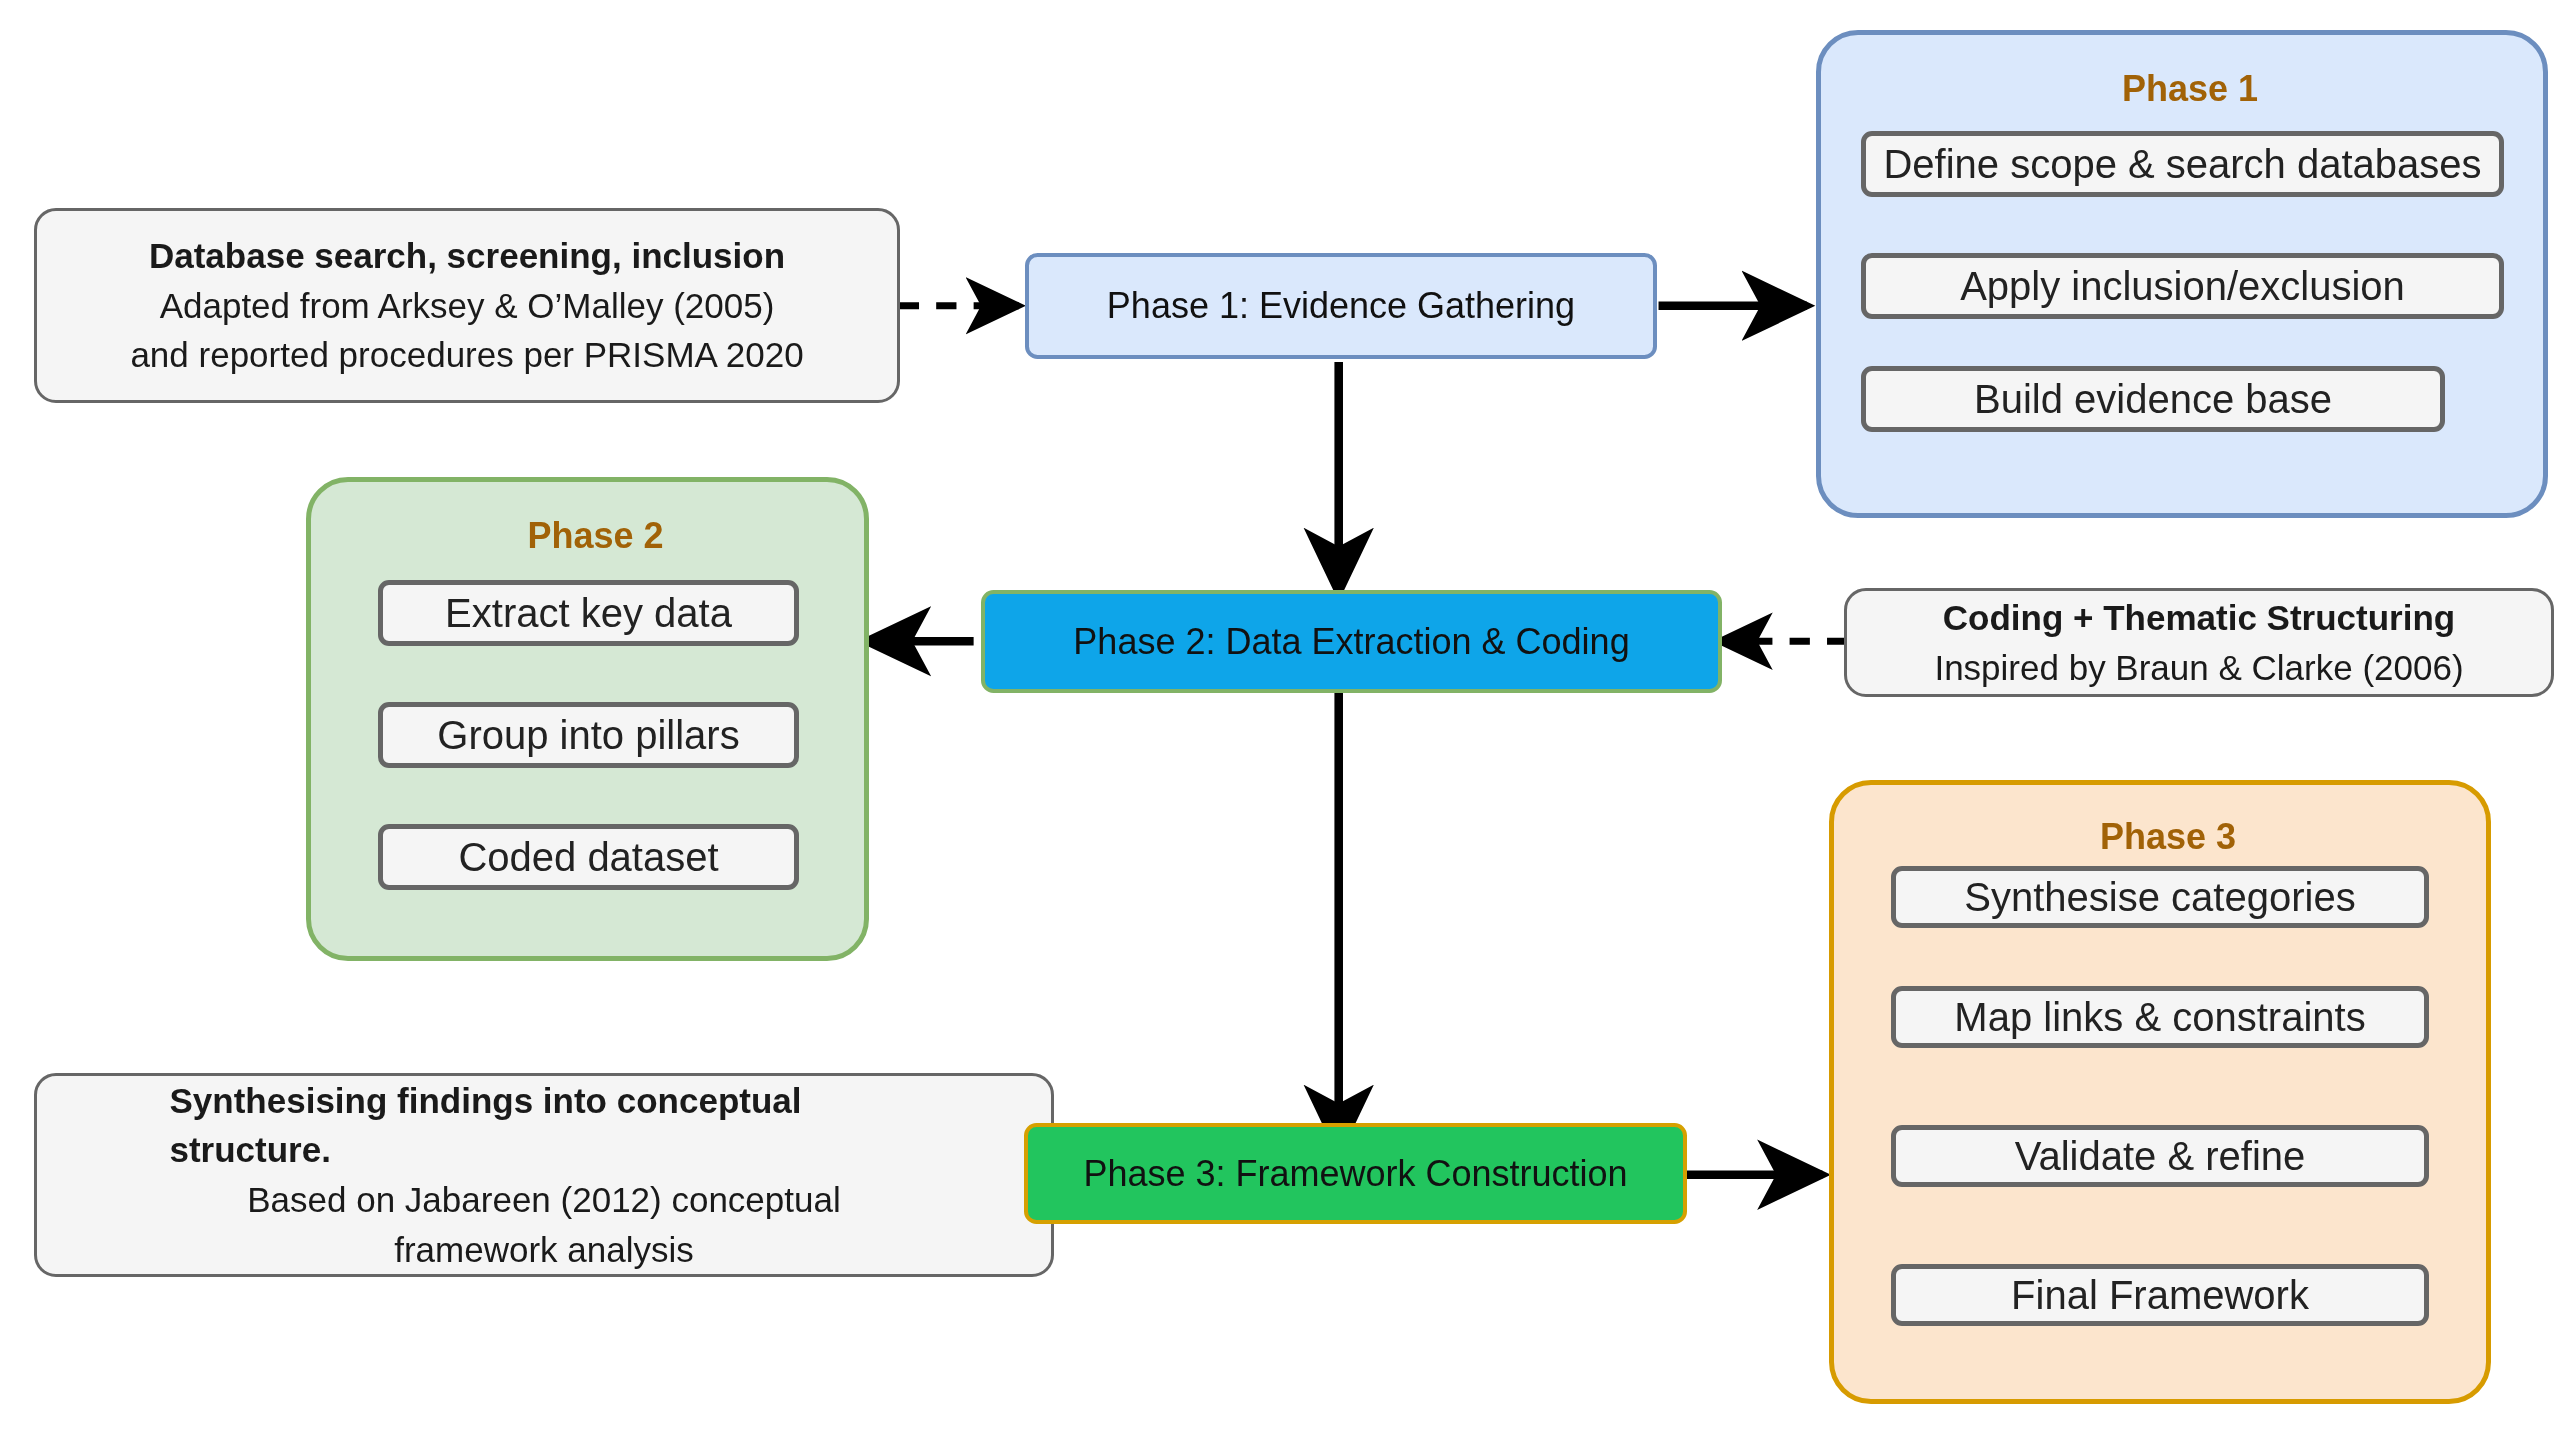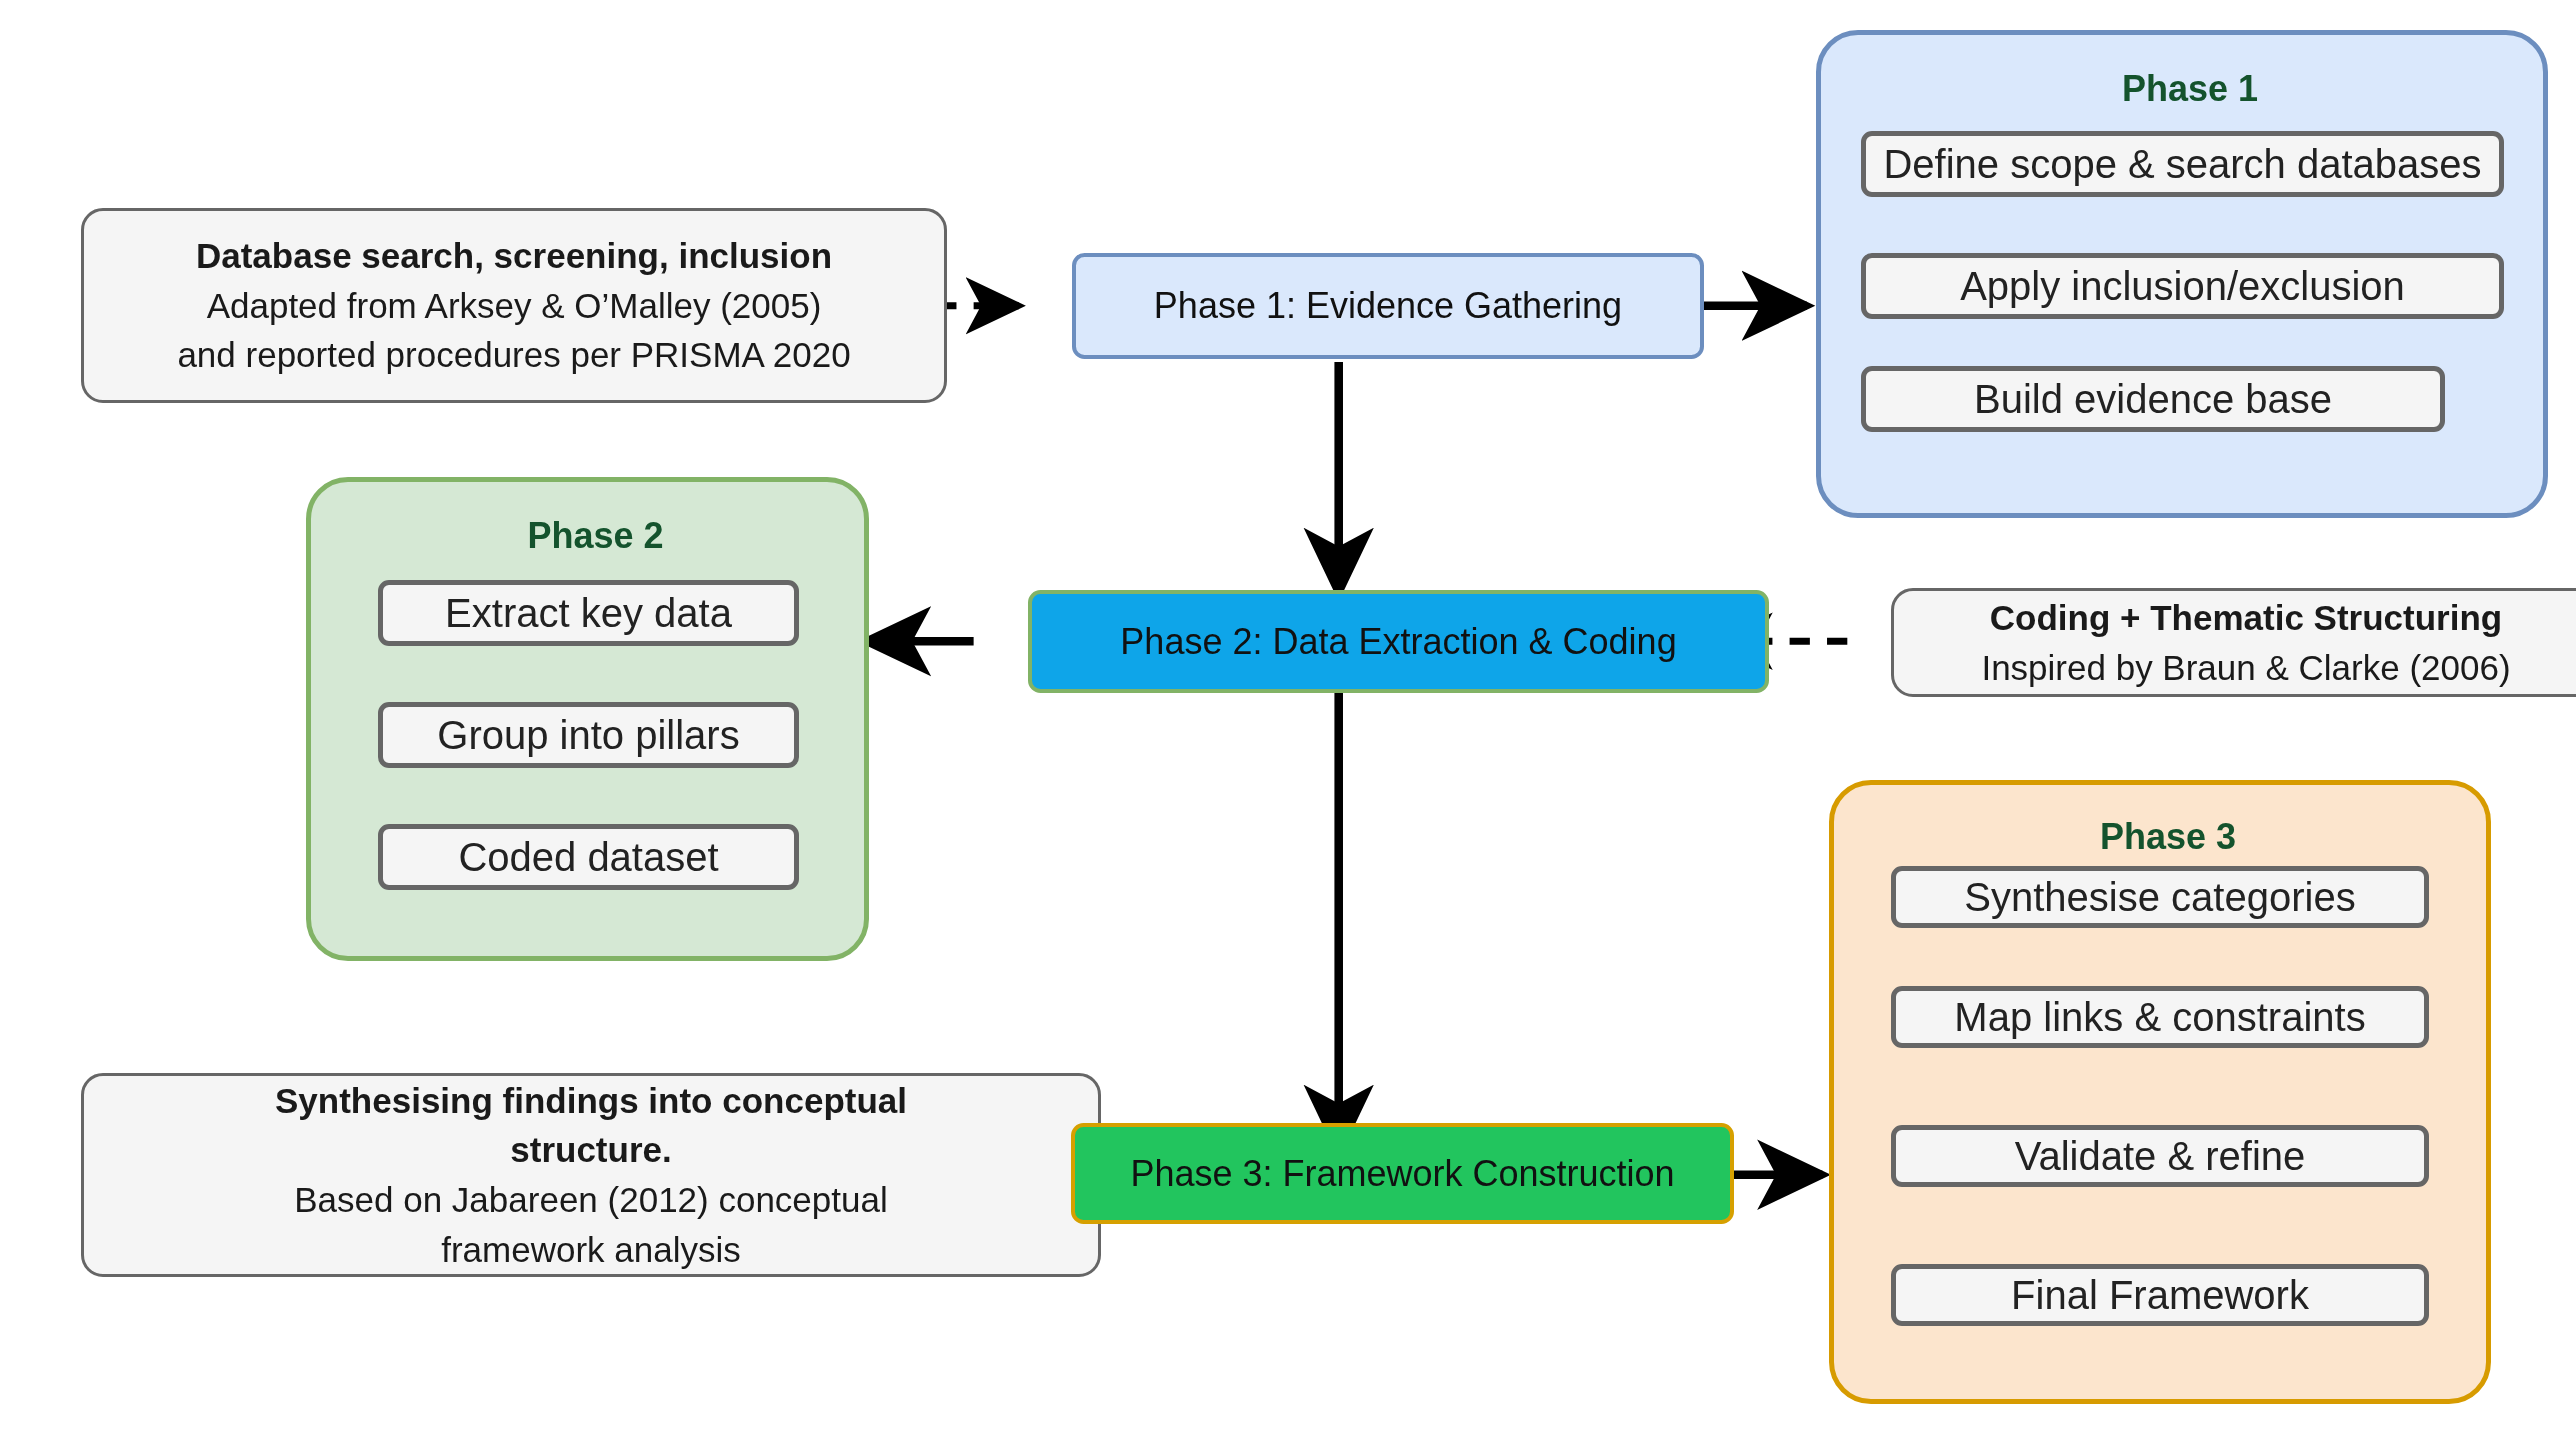--- a/index.html
+++ b/index.html
@@ -18,22 +18,20 @@
     overflow: hidden;
     background: #ffffff;
   }
   
   .node {
     position: absolute;
     box-sizing: border-box;
     display: flex;
     align-items: center;
     justify-content: center;
-    text-align: center;
-    margin-left: 47px;
   }
   
   .note {
     background: #f5f5f5;
     border: 3.9px solid #666666;
     border-radius: 22px;
     flex-direction: column;
     padding: 11px 20px;
     line-height: 1.42;
   }
@@ -64,21 +62,21 @@
   }
   .phase-blue  { background: #dae8fc; border: 5.5px solid #6c8ebf; }
   .phase-green { background: #d5e8d4; border: 5.5px solid #82b366; }
   .phase-amber { background: #fce5cd; border: 5.5px solid #d79b00; }
   .phase-title {
     position: absolute;
     left: 0; right: 0;
     text-align: center;
     font-weight: bold;
     font-size: 36px;
-    color: #14532d;
+    color: #a16207;
     margin-left: 16px;
   }
   
   .step {
     position: absolute;
     box-sizing: border-box;
     background: #f5f5f5;
     border: 5.5px solid #666666;
     border-radius: 11px;
     display: flex;

